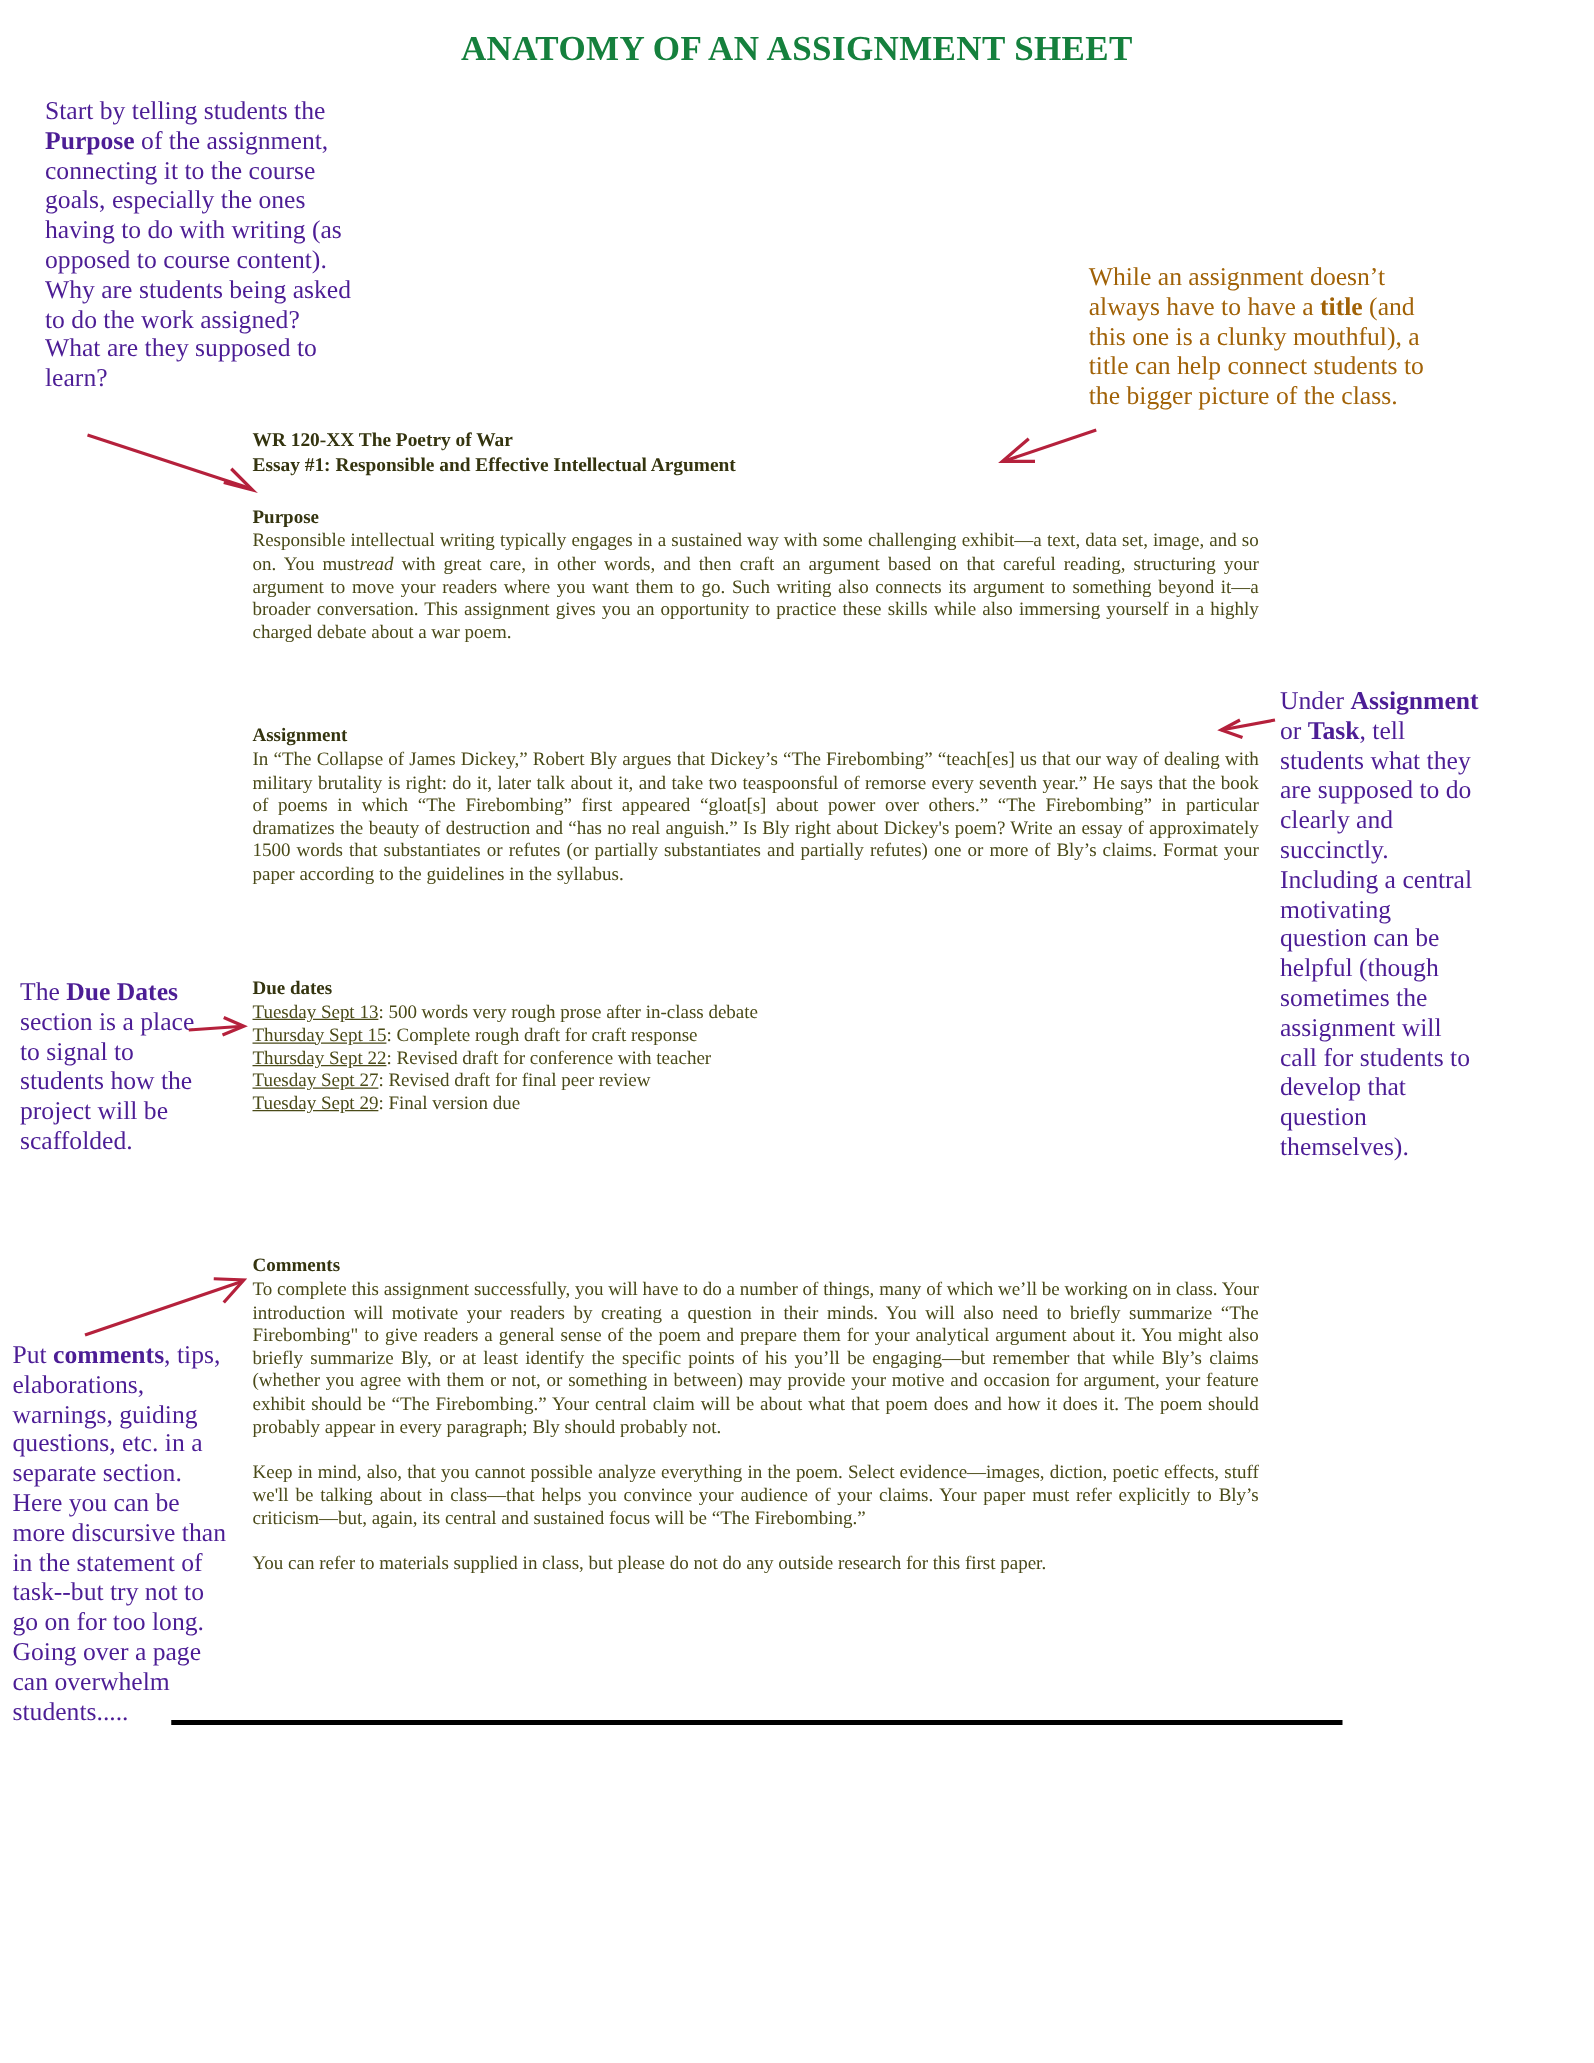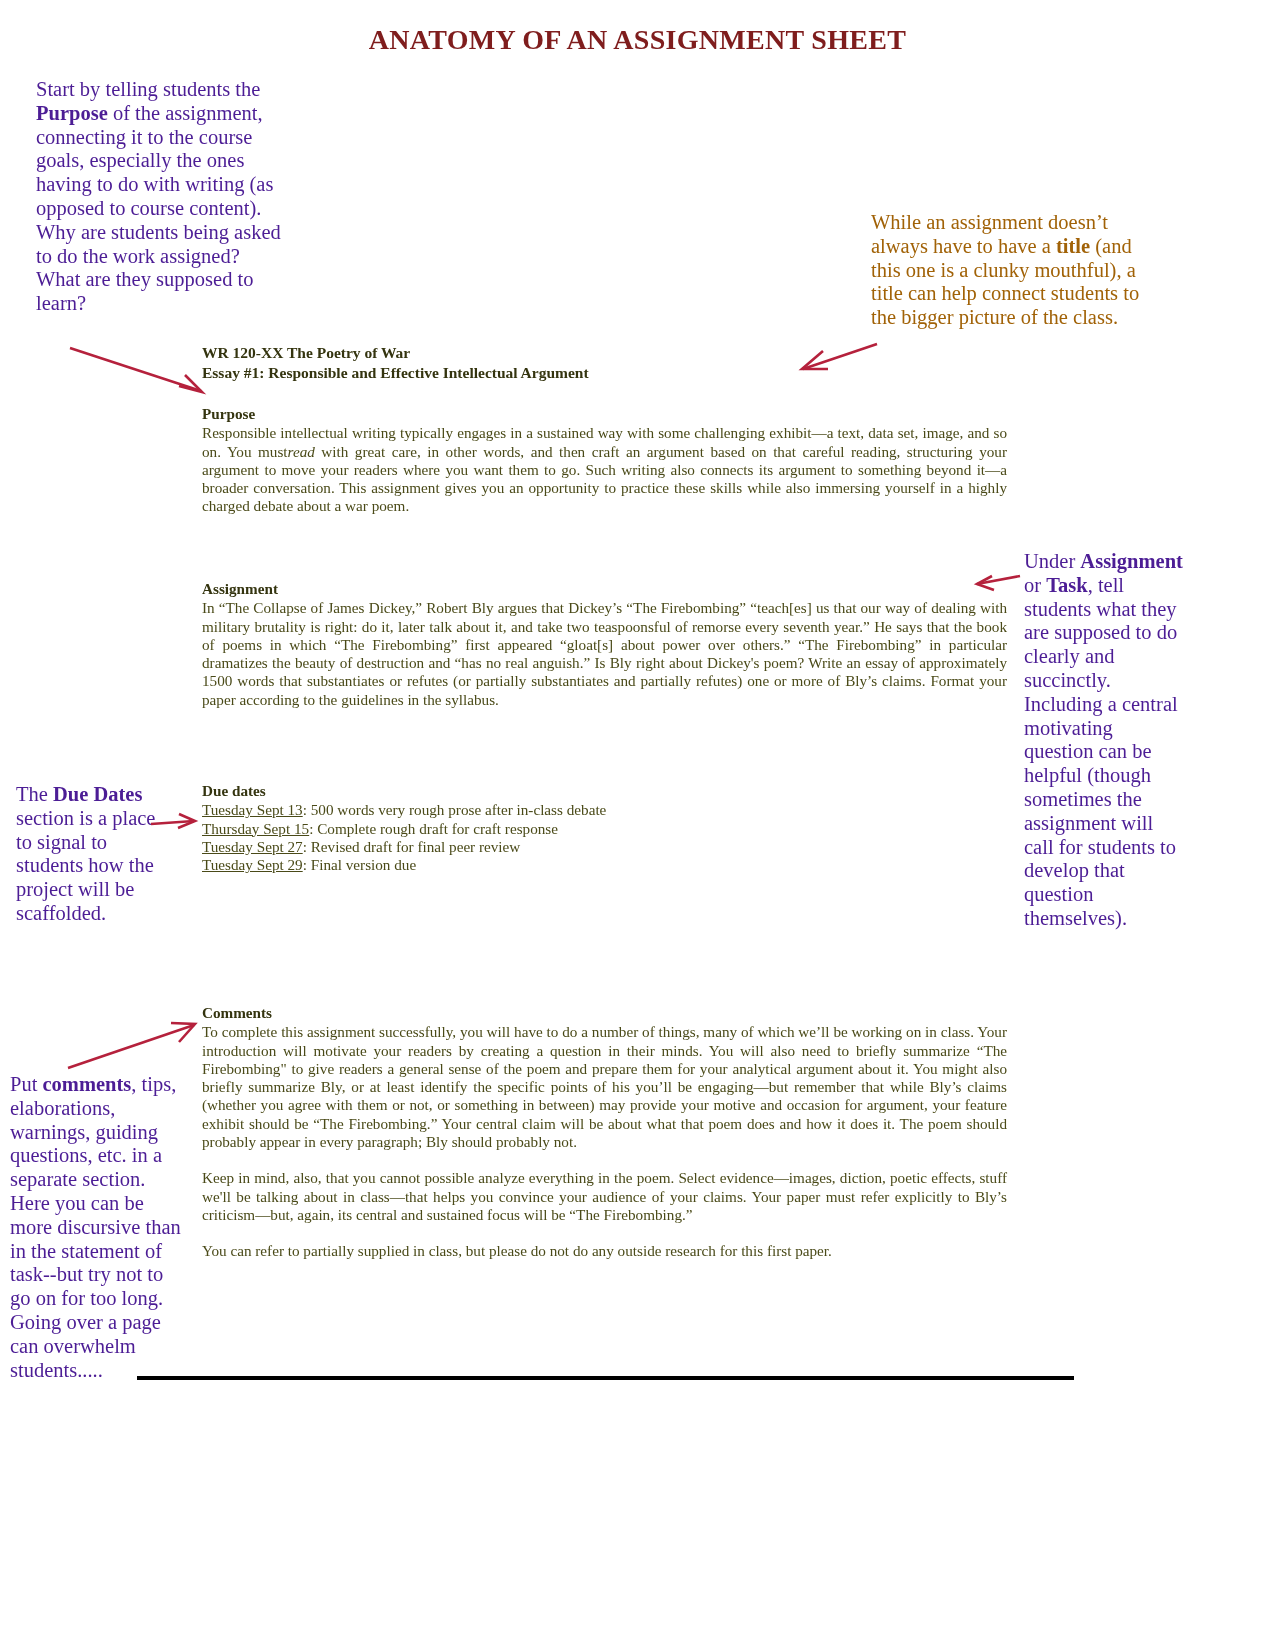--- a/index.html
+++ b/index.html
@@ -19,21 +19,21 @@
   
   #doc-title {
     position: absolute;
     top: 24px;
     left: 0;
     width: 1275px;
     text-align: center;
     font-size: 28px;
     font-weight: bold;
     letter-spacing: 0.3px;
-    color: #7f1d1d;
+    color: #15803d;
   }
 
   
   .annotation {
     position: absolute;
     font-size: 20.5px;
     line-height: 23.8px;
     color: #4c1d95;
   }
   .annotation b { font-weight: bold; }
@@ -178,27 +178,28 @@
   <div class="sect" id="sec-assignment">
     <h3>Assignment</h3>
     <p>In “The Collapse of James Dickey,” Robert Bly argues that Dickey’s “The Firebombing” “teach[es] us that our way of dealing with military brutality is right: do it, later talk about it, and take two teaspoonsful of remorse every seventh year.”  He says that the book of poems in which “The Firebombing” first appeared “gloat[s] about power over others.” “The Firebombing” in particular dramatizes the beauty of destruction and “has no real anguish.” Is Bly right about Dickey's poem? Write an essay of approximately 1500 words that substantiates or refutes (or partially substantiates and partially refutes) one or more of Bly’s claims.  Format your paper according to the guidelines in the syllabus.</p>
   </div>
 
   <div class="sect" id="sec-duedates">
     <h3>Due dates</h3>
     <div>
       <div class="dd-row"><span class="dd-date">Tuesday Sept 13</span><span>: 500 words very rough prose after in-class debate</span></div>
       <div class="dd-row"><span class="dd-date">Thursday Sept 15</span><span>: Complete rough draft for craft response</span></div>
+      <div class="dd-row"><span class="dd-date">Thursday Sept 22</span><span>: Revised draft for conference with teacher</span></div>
       <div class="dd-row"><span class="dd-date">Tuesday Sept 27</span><span>: Revised draft for final peer review</span></div>
       <div class="dd-row"><span class="dd-date">Tuesday Sept 29</span><span>: Final version due</span></div>
     </div>
   </div>
 
   <div class="sect" id="sec-comments">
     <h3>Comments</h3>
     <p>To complete this assignment successfully, you will have to do a number of things, many of which we’ll be working on in class.  Your introduction will motivate your readers by creating a question in their minds. You will also need to briefly summarize “The Firebombing" to give readers a general sense of the poem and prepare them for your analytical argument about it. You might also briefly summarize Bly, or at least identify the specific points of his you’ll be engaging—but remember that while Bly’s claims (whether you agree with them or not, or something in between) may provide your motive and occasion for argument, your feature exhibit should be “The Firebombing.” Your central claim will be about what that poem does and how it does it. The poem should probably appear in every paragraph; Bly should probably not.</p>
     <p>Keep in mind, also, that you cannot possible analyze everything in the poem. Select evidence—images, diction, poetic effects, stuff we'll be talking about in class—that helps you convince your audience of your claims. Your paper must refer explicitly to Bly’s criticism—but, again, its central and sustained focus will be “The Firebombing.”</p>
-    <p>You can refer to partially supplied in class, but please do not do any outside research for this first paper.</p>
+    <p>You can refer to materials supplied in class, but please do not do any outside research for this first paper.</p>
   </div>
 
 </div>
 
 <div id="bottom-rule"></div>
 
 </body></html>

